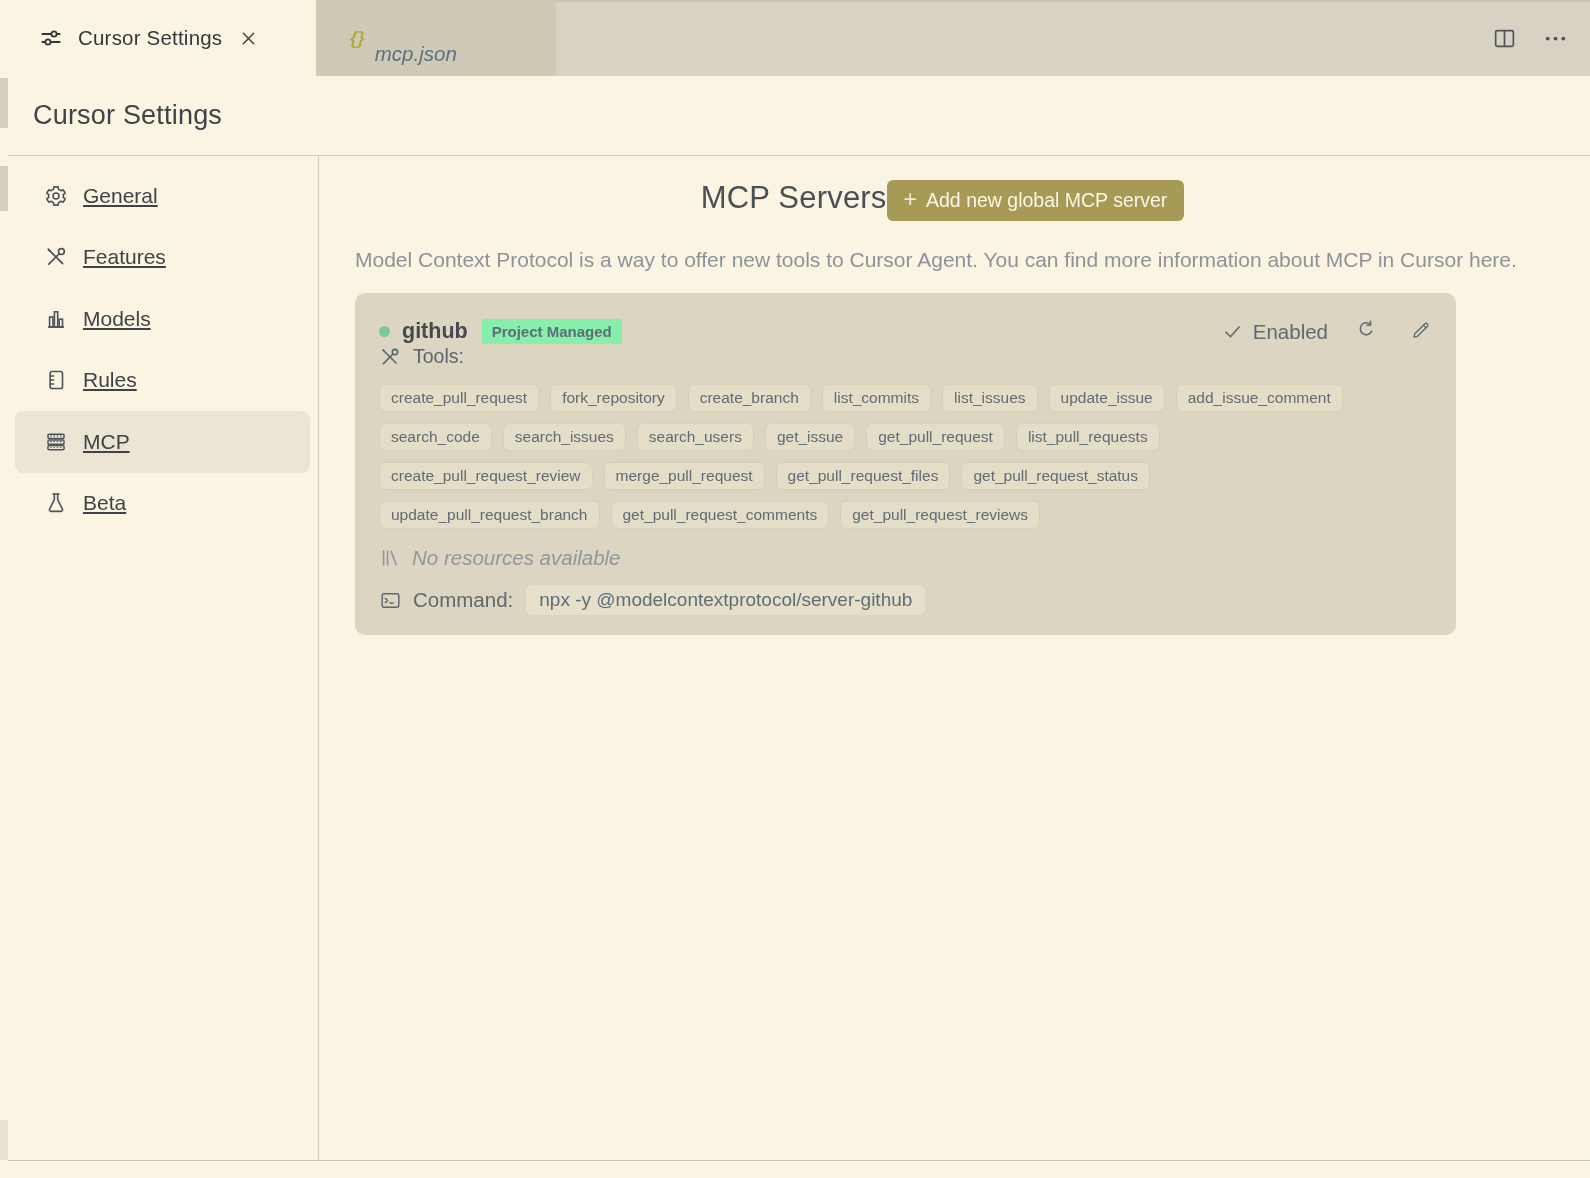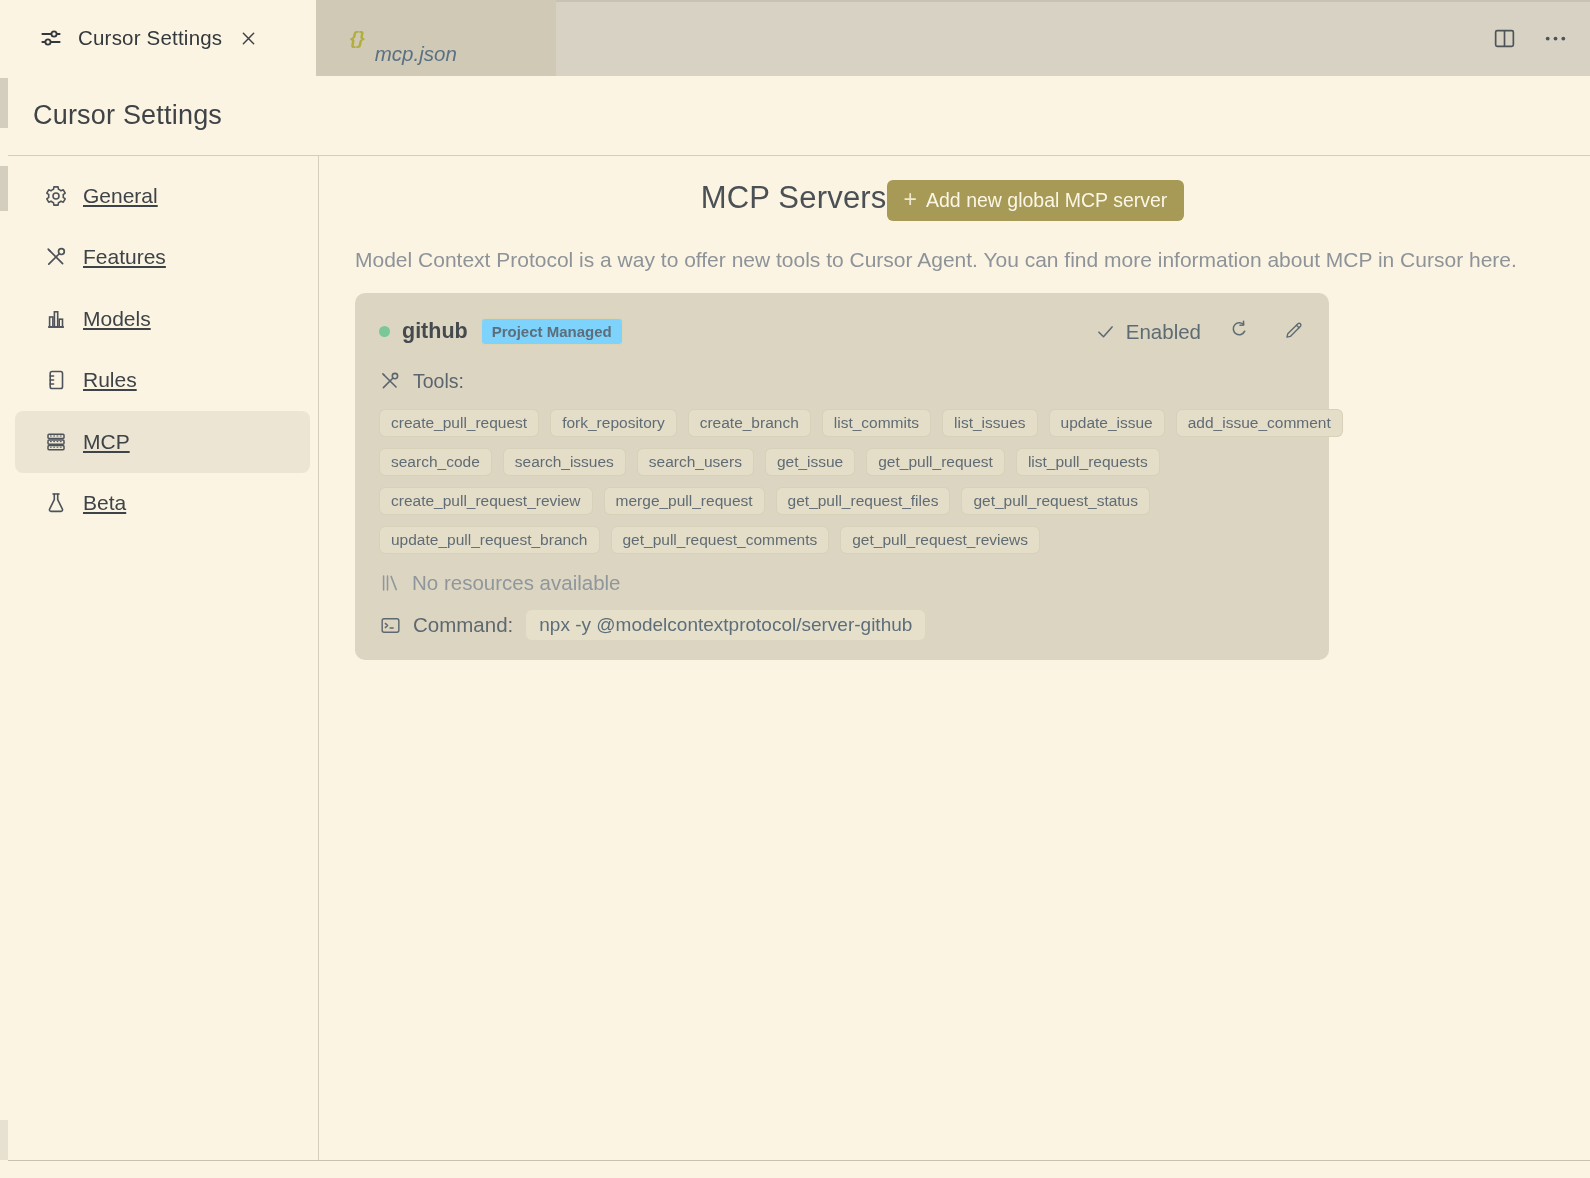--- a/index.html
+++ b/index.html
@@ -50,40 +50,40 @@
   
   .main { position: absolute; left: 355px; top: 155px; width: 1175px; }
   .main-head { display: flex; align-items: flex-start; justify-content: center; margin-top: 25px; }
   .main-title { font-size: 31px; font-weight: 500; color: #4b5055; letter-spacing: .2px; }
   .add-btn { height: 41px; background: #a69a56; color: #fbf6e6; border: none; border-radius: 6px; font-size: 19.5px; padding: 0 17px; display: flex; align-items: center; gap: 9px; cursor: pointer; font-family: inherit; }
   .add-btn .plus { font-size: 23px; font-weight: 300; color: #efe9d2; margin-top: -2px; }
   .desc { margin-top: 21px; font-size: 21px; line-height: 35px; color: #8d9399; max-width: 1175px; }
   .desc a { color: #8d9399; text-underline-offset: 3px; cursor: pointer; }
 
   
-  .card { margin-top: 16px; width: 974px; background: #dcd5c1; border-radius: 10px; padding: 25px 24px 20px 24px; }
+  .card { margin-top: 16px; width: 1101px; background: #dcd5c1; border-radius: 10px; padding: 25px 24px 20px 24px; }
   .card-head { display: flex; align-items: center; }
   .dot { width: 11px; height: 11px; border-radius: 50%; background: #7cc79a; }
   .server-name { font-size: 21.5px; font-weight: 700; color: #454a4f; margin-left: 12px; }
-  .badge { margin-left: 13px; background: #7dd3fc; border: 1px solid #dcd4b5; border-radius: 4px; padding: 4px 10px; font-size: 15px; font-weight: 600; color: #5d6e7a; }
+  .badge { margin-left: 13px; background: #86efac; border: 1px solid #dcd4b5; border-radius: 4px; padding: 4px 10px; font-size: 15px; font-weight: 600; color: #5d6e7a; }
   .spacer { flex: 1; }
   .enabled-toggle { display: flex; align-items: center; gap: 10px; color: #5d6b74; cursor: pointer; }
   .enabled-label { font-size: 20.5px; }
   .icon-btn { color: #5d6b74; background: none; border: none; cursor: pointer; padding: 0; }
   .refresh-btn { margin-left: 27px; }
   .edit-btn { margin-left: 33px; }
 
-  .tools-row { display: flex; align-items: flex-start; gap: 12px; margin-top: 25px; color: #5a656d; }
+  .tools-row { display: flex; align-items: flex-end; gap: 12px; color: #5a656d; }
   .tools-label { font-size: 19.5px; }
 
   .chips { margin-top: 16px; display: flex; flex-direction: column; gap: 11px; }
   .chip-row { display: flex; gap: 11px; }
   .chip { background: #e4ddc7; border: 1px solid rgba(120,110,70,.10); border-radius: 6px; padding: 4px 11px; font-size: 15.5px; color: #606c75; white-space: nowrap; }
 
-  .resources-row { display: flex; align-items: center; gap: 11px; margin-top: 17px; color: #8f979d; }
+  .resources-row { display: flex; align-items: center; gap: 11px; margin-top: 17px; color: #8f979d; font-style: italic; }
   .resources-text { font-size: 20.5px; }
 
   .command-row { display: flex; align-items: center; margin-top: 15px; color: #5d686f; }
   .command-label { font-size: 20.5px; margin-left: 11px; }
   .command-pill { margin-left: 13px; background: #e6e0cb; border-radius: 6px; padding: 4px 13px; font-size: 19px; color: #5d6e7b; }
 </style>
 </head>
 <body>
 
 <div class="gutter">

